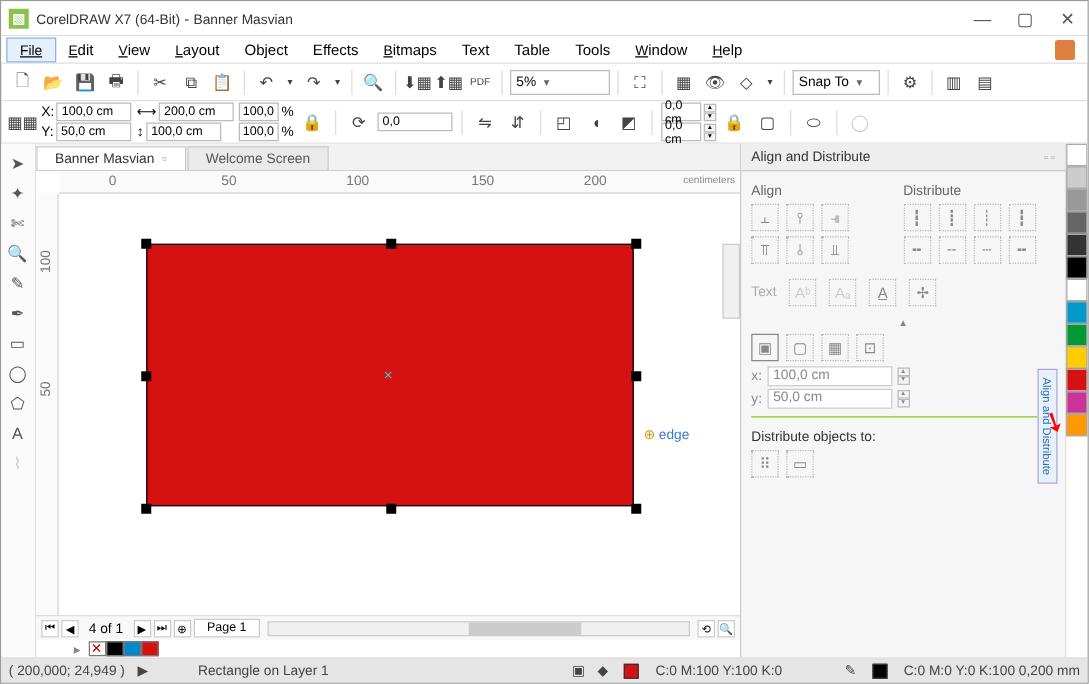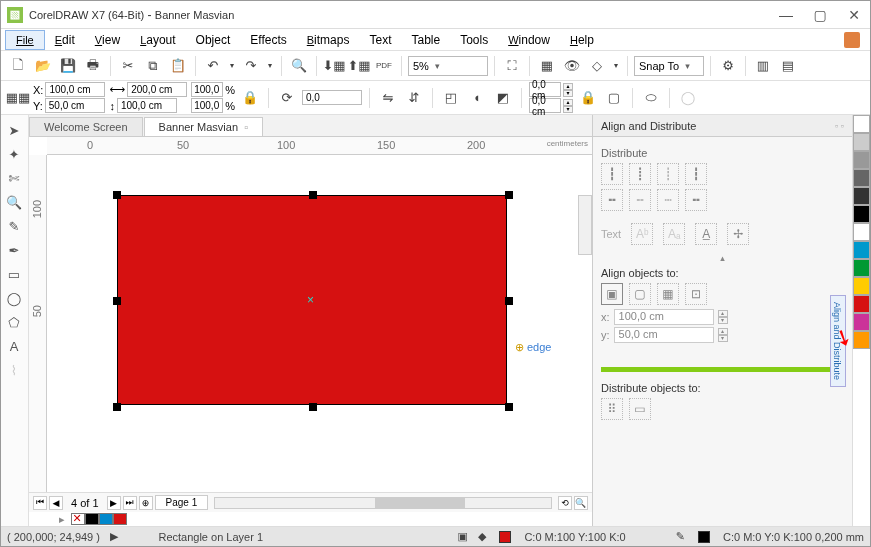--- a/index.html
+++ b/index.html
@@ -52,21 +52,21 @@
 .dockhead{height:22px;background:#eee;display:flex;align-items:center;padding:0 8px;font-size:11px;color:#333;border-bottom:1px solid #ccc}
 .dockbody{flex:1;padding:6px 8px;overflow:auto;font-size:11px;color:#555}
 .sectlbl{font-size:11px;color:#666;margin:4px 0}
 .iconrow{display:flex;gap:6px;margin:4px 0}
 .abtn{width:22px;height:22px;border:1px dotted #bbb;display:flex;align-items:center;justify-content:center;font-size:12px;color:#888}
 .colgap{display:flex}
 .colgap>div{flex:1}
 .txtarea{display:flex;align-items:center;gap:10px;color:#aaa;margin:8px 0}
 .dockxy{display:flex;align-items:center;gap:4px;font-size:10px;color:#888;margin:2px 0}
 .dockxy .fld{width:100px;height:16px;border:1px solid #ccc;background:#fff;padding:0 4px}
-.distsect{margin-top:24px;border-top:5px solid #84cc16;padding-top:6px}
+.distsect{margin-top:6px;border-top:1px solid #84cc16;padding-top:6px}
 .palette{width:18px;display:flex;flex-direction:column;background:#fff;border-left:1px solid #ddd}
 .swatch{height:18px;border:1px solid #aaa}
 .vtab{width:16px;position:absolute;right:24px;top:180px;writing-mode:vertical-lr;font-size:9px;color:#2b6fb3;background:#e8f1fb;padding:6px 1px;border:1px solid #aad}
 .redarrow{position:absolute;right:18px;top:210px;color:red;font-size:22px;transform:rotate(25deg);pointer-events:none}
 .statusbar{height:20px;position:absolute;bottom:0;left:0;right:0;display:flex;align-items:center;padding:2px 6px;background:#e5e5e5;border-top:1px solid #ddd;font-size:10px;color:#444;gap:10px}
 .csw{width:12px;height:12px;border:1px solid #333;display:inline-block;vertical-align:middle;margin:0 3px}
 .colorbar{height:14px;display:flex;align-items:center;gap:0;padding-left:30px}
 .csw2{width:14px;height:12px;border:1px solid #777}
 .spin{width:10px;display:flex;flex-direction:column}
 .spin div{height:7px;border:1px solid #bbb;font-size:6px;line-height:5px;text-align:center;background:#f4f4f4}
@@ -225,22 +225,22 @@
     <div class="tool">✒</div>
     <div class="tool">▭</div>
     <div class="tool">◯</div>
     <div class="tool">⬠</div>
     <div class="tool">A</div>
     <div class="tool" style="color:#ccc">⌇</div>
   </div>
 
   <div class="workarea">
     <div class="tabs">
+      <div class="tab active"><span>Banner Masvian</span>&nbsp;&nbsp;<span style="color:#aaa">▫</span></div>
       <div class="tab">Welcome Screen</div>
-      <div class="tab active"><span>Banner Masvian</span>&nbsp;&nbsp;<span style="color:#aaa">▫</span></div>
     </div>
     <div class="canvaswrap">
       <div class="ruler-h">
         <span style="left:40px">0</span>
         <span style="left:130px">50</span>
         <span style="left:230px">100</span>
         <span style="left:330px">150</span>
         <span style="left:420px">200</span>
         <span class="rulunit">centimeters</span>
       </div>
@@ -290,20 +290,33 @@
   </div>
 
   <div class="dock">
     <div class="dockhead">
         <span>Align and Distribute</span>
         <span style="margin-left:auto;color:#aaa;font-size:9px">▫ ▫</span>
       </div>
     <div class="dockbody">
       <div class="colgap">
         <div>
+          <div class="sectlbl">Align</div>
+          <div class="iconrow">
+            <div class="abtn">⫠</div>
+            <div class="abtn">⫯</div>
+            <div class="abtn">⫣</div>
+          </div>
+          <div class="iconrow">
+            <div class="abtn">⫪</div>
+            <div class="abtn">⫰</div>
+            <div class="abtn">⫫</div>
+          </div>
+        </div>
+        <div>
           <div class="sectlbl">Distribute</div>
           <div class="iconrow">
             <div class="abtn">┇</div>
             <div class="abtn">┋</div>
             <div class="abtn">┊</div>
             <div class="abtn">┇</div>
           </div>
           <div class="iconrow">
             <div class="abtn">╍</div>
             <div class="abtn">╌</div>
@@ -313,21 +326,20 @@
         </div>
       </div>
       <div class="txtarea">
         <span>Text</span>
         <div class="abtn" style="color:#ccc">Aᵇ</div>
         <div class="abtn" style="color:#ccc">Aₐ</div>
         <div class="abtn">A̲</div>
         <div class="abtn">✢</div>
       </div>
       <div style="text-align:center;color:#888;font-size:9px">▴</div>
-      <div class="sectlbl" style="color:#333">Align objects to:</div>
       <div class="iconrow">
         <div class="abtn" style="border:1px solid #888">▣</div>
         <div class="abtn">▢</div>
         <div class="abtn">▦</div>
         <div class="abtn">⊡</div>
       </div>
       <div class="dockxy">
           <span>x:</span>
           <div class="fld">100,0 cm</div>
           <div class="spin">

